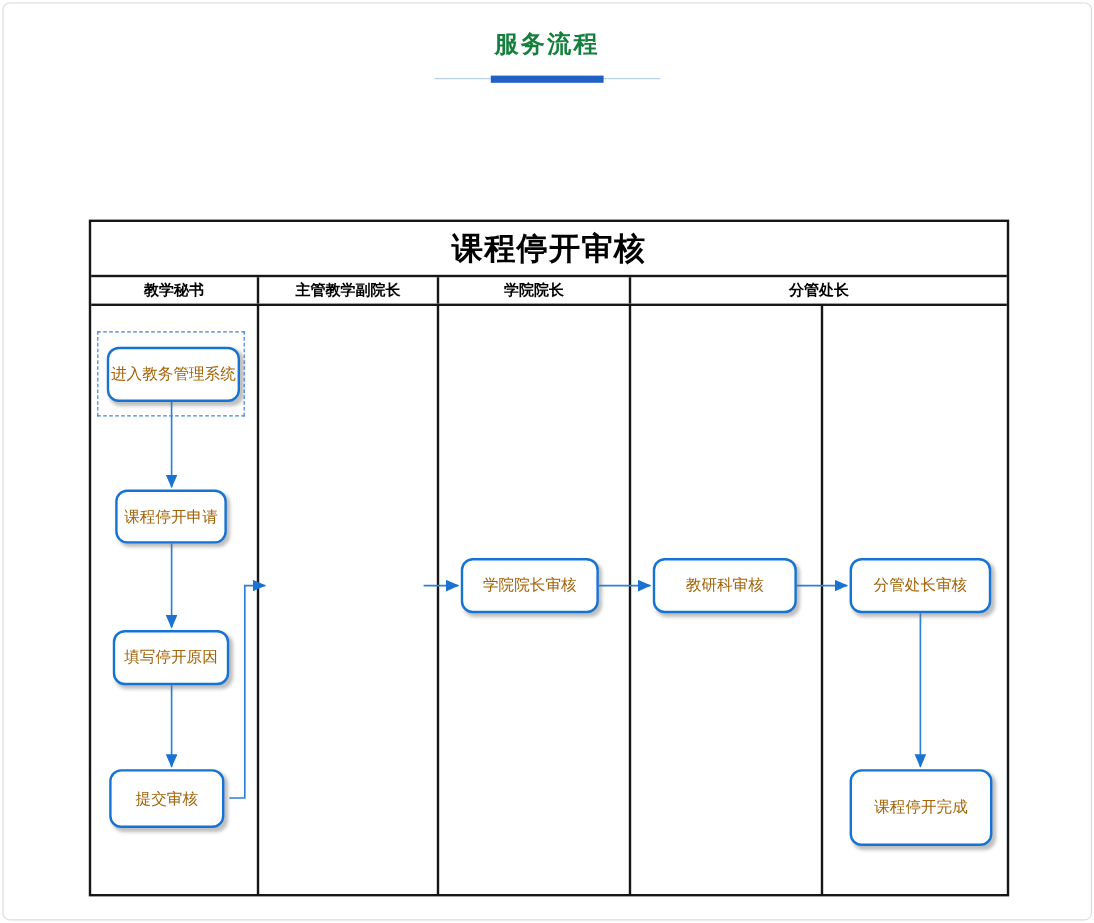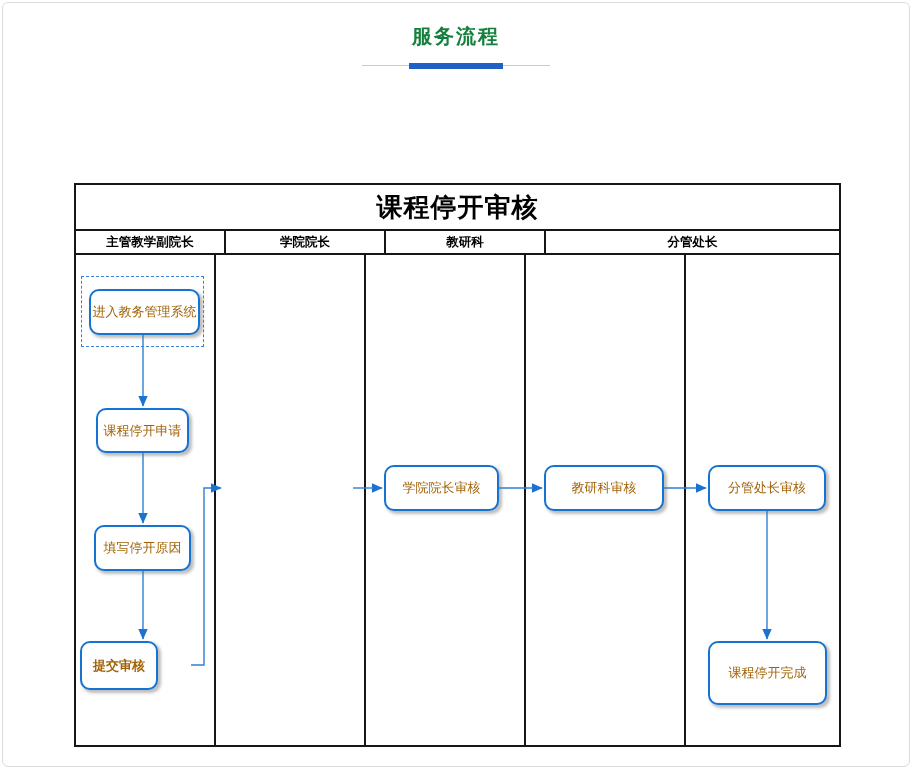--- a/index.html
+++ b/index.html
@@ -125,21 +125,21 @@
   .start-group {
     position: absolute;
     box-sizing: border-box;
     border: 1px dashed #3b82d8;
     background: transparent;
   }
   .dashed-rect { left: 5px;   top: 91px;  width: 123px; height: 71px; }
   .n1 { left: 13px;  top: 104px; width: 111px; height: 46px; }
   .n2 { left: 20px;  top: 223px; width: 93px;  height: 45px; }
   .n3 { left: 18px;  top: 340px; width: 97px;  height: 46px; }
-  .n4 { left: 4px;  top: 456px; width: 78px;  height: 49px; font-weight: bold; }
+  .n4 { left: 15px;  top: 456px; width: 96px;  height: 49px; }
   .n5 { left: 147px; top: 280px; width: 130px; height: 46px; }
   .n6 { left: 308px; top: 280px; width: 115px; height: 46px; }
   .n7 { left: 468px; top: 280px; width: 120px; height: 46px; }
   .n8 { left: 632px; top: 280px; width: 118px; height: 46px; }
   .n9 { left: 632px; top: 456px; width: 119px; height: 64px; }
 </style>
 </head>
 <body>
 
 <div class="page">
@@ -150,23 +150,23 @@
       <span class="thin"></span>
       <span class="thick"></span>
     </div>
   </div>
 
   <div class="diagram">
 
     <div class="diagram-title">课程停开审核</div>
 
     <div class="lane-headers">
+      <div class="cell c1">教学秘书</div>
       <div class="cell c2">主管教学副院长</div>
       <div class="cell c3">学院院长</div>
-      <div class="cell c4">教研科</div>
       <div class="cell c5">分管处长</div>
     </div>
 
     <div class="lane-body">
       <div class="cell c1"></div>
       <div class="cell c2"></div>
       <div class="cell c3"></div>
       <div class="cell c4"></div>
       <div class="cell c5"></div>
     </div>

